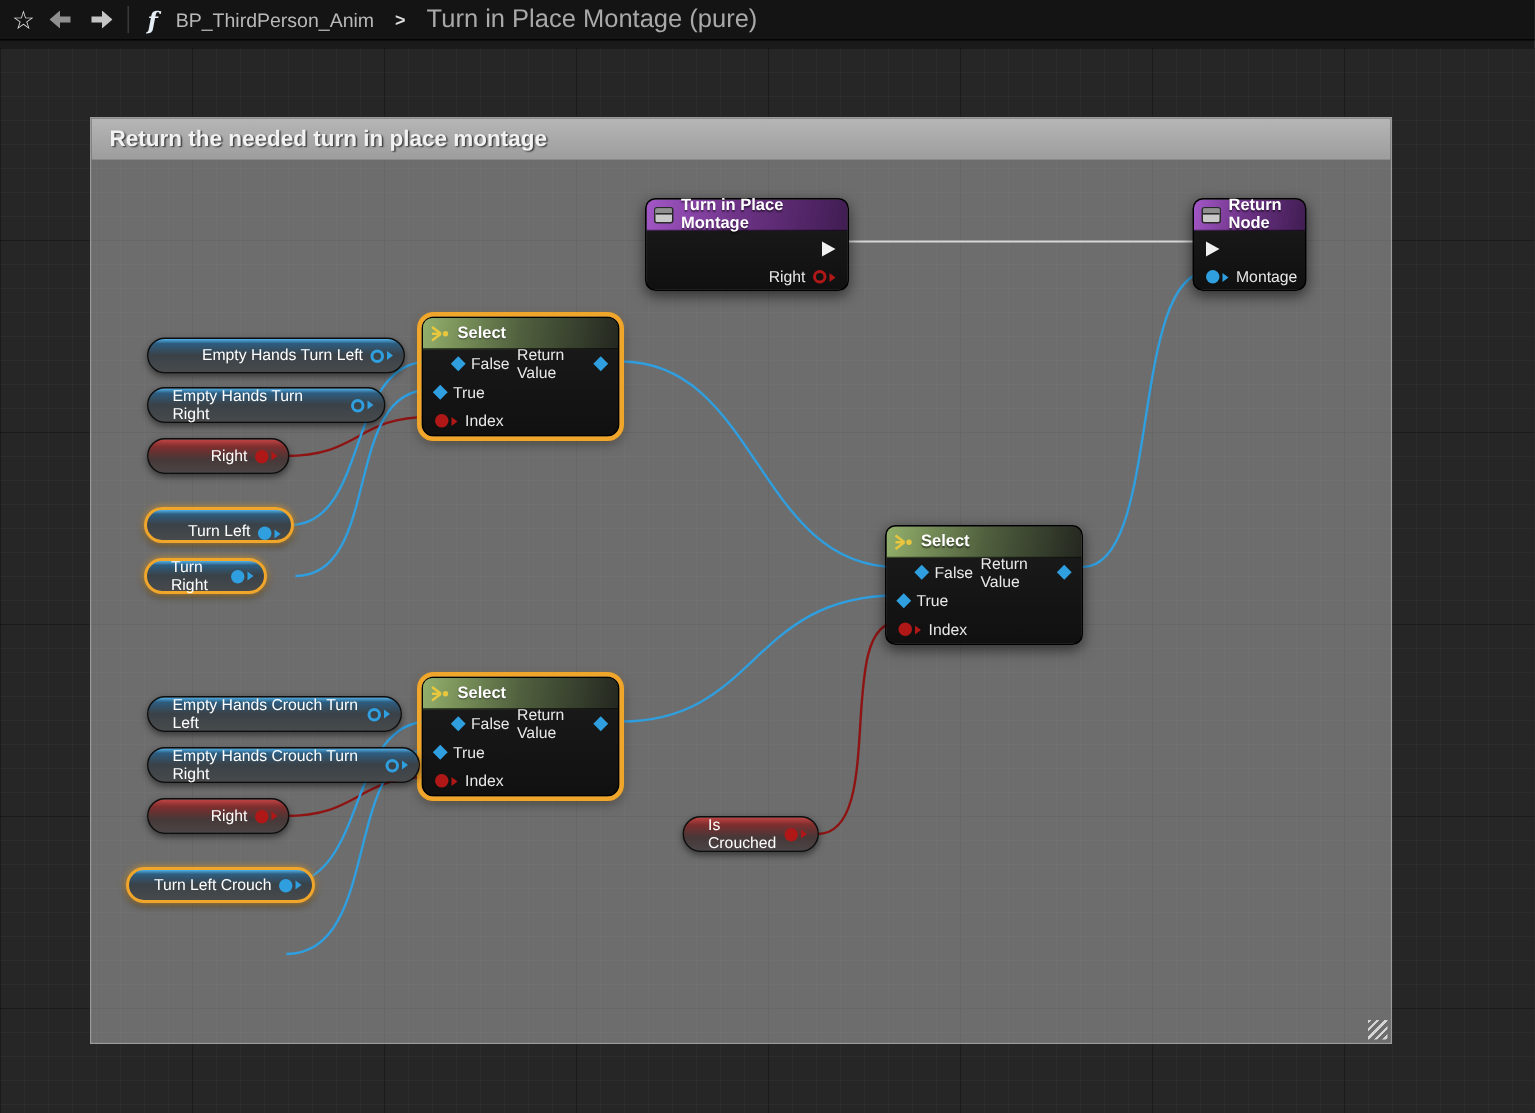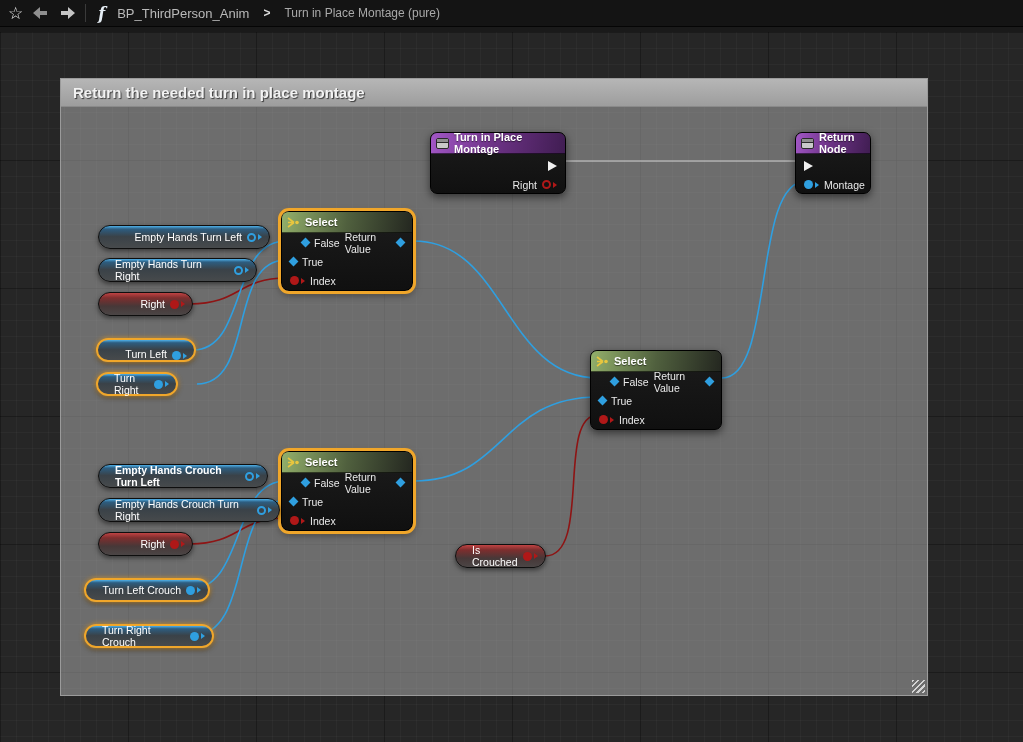--- a/index.html
+++ b/index.html
@@ -10,21 +10,21 @@
   .toolbar { position:absolute; left:0; top:0; width:1023px; height:27px;
              background:#141414; border-bottom:1px solid #050505;
              display:flex; align-items:center; gap:10px; padding:0 8px; z-index:10; }
   .tb-star { color:#e8e8e8; font-size:17px; line-height:1; cursor:pointer; }
   .tb-arrow { display:flex; align-items:center; }
   .tb-sep { width:1px; height:18px; background:#3a3a3a; }
   .tb-fn { color:#e6eef5; font-family:"DejaVu Serif", serif; font-style:italic;
            font-weight:bold; font-size:16px; padding:0 2px; }
   .crumb { color:#b9b9b9; font-size:13px; }
   .crumb-sep { color:#dcdcdc; font-size:12px; font-weight:bold; margin:0 4px; }
-  .crumb-cur { color:#a9a9a9; font-size:12px; }
+  .crumb-cur { color:#a9a9a9; font-size:17px; }
 
   
   .graph { position:absolute; left:0; top:32px; width:1023px; height:715px;
            background-color:#262626;
            background-image:
              linear-gradient(rgba(0,0,0,0.38) 1px, transparent 1px),
              linear-gradient(90deg, rgba(0,0,0,0.38) 1px, transparent 1px),
              linear-gradient(rgba(255,255,255,0.028) 1px, transparent 1px),
              linear-gradient(90deg, rgba(255,255,255,0.028) 1px, transparent 1px);
            background-size:128px 128px, 128px 128px, 16px 16px, 16px 16px; }
@@ -300,21 +300,21 @@
         <span class="pin-tail blue"></span>
       </span>
   </div>
   <div class="pill pill-blue selected" style="left:96px; top:340px; width:82px;">
     <span>Turn Right</span>
     <span class="pgroup">
         <span class="pin-circ blue filled"></span>
         <span class="pin-tail blue"></span>
       </span>
   </div>
-  <div class="pill pill-blue" style="left:98px; top:432px; width:170px;font-weight:bold;">
+  <div class="pill pill-blue" style="left:98px; top:432px; width:170px;">
     <span>Empty Hands Crouch Turn Left</span>
     <span class="pgroup">
         <span class="pin-circ blue hollow"></span>
         <span class="pin-tail blue"></span>
       </span>
   </div>
   <div class="pill pill-blue" style="left:98px; top:466px; width:182px;">
     <span>Empty Hands Crouch Turn Right</span>
     <span class="pgroup">
         <span class="pin-circ blue hollow"></span>
@@ -328,27 +328,20 @@
         <span class="pin-tail red"></span>
       </span>
   </div>
   <div class="pill pill-blue selected" style="left:84px; top:546px; width:126px;">
     <span>Turn Left Crouch</span>
     <span class="pgroup">
         <span class="pin-circ blue filled"></span>
         <span class="pin-tail blue"></span>
       </span>
   </div>
-  <div class="pill pill-blue selected" style="left:84px; top:592px; width:130px;">
-    <span>Turn Right Crouch</span>
-    <span class="pgroup">
-        <span class="pin-circ blue filled"></span>
-        <span class="pin-tail blue"></span>
-      </span>
-  </div>
   <div class="pill pill-red" style="left:455px; top:512px; width:91px;">
     <span>Is Crouched</span>
     <span class="pgroup">
         <span class="pin-circ red filled"></span>
         <span class="pin-tail red"></span>
       </span>
   </div>
 
 </div>
 

